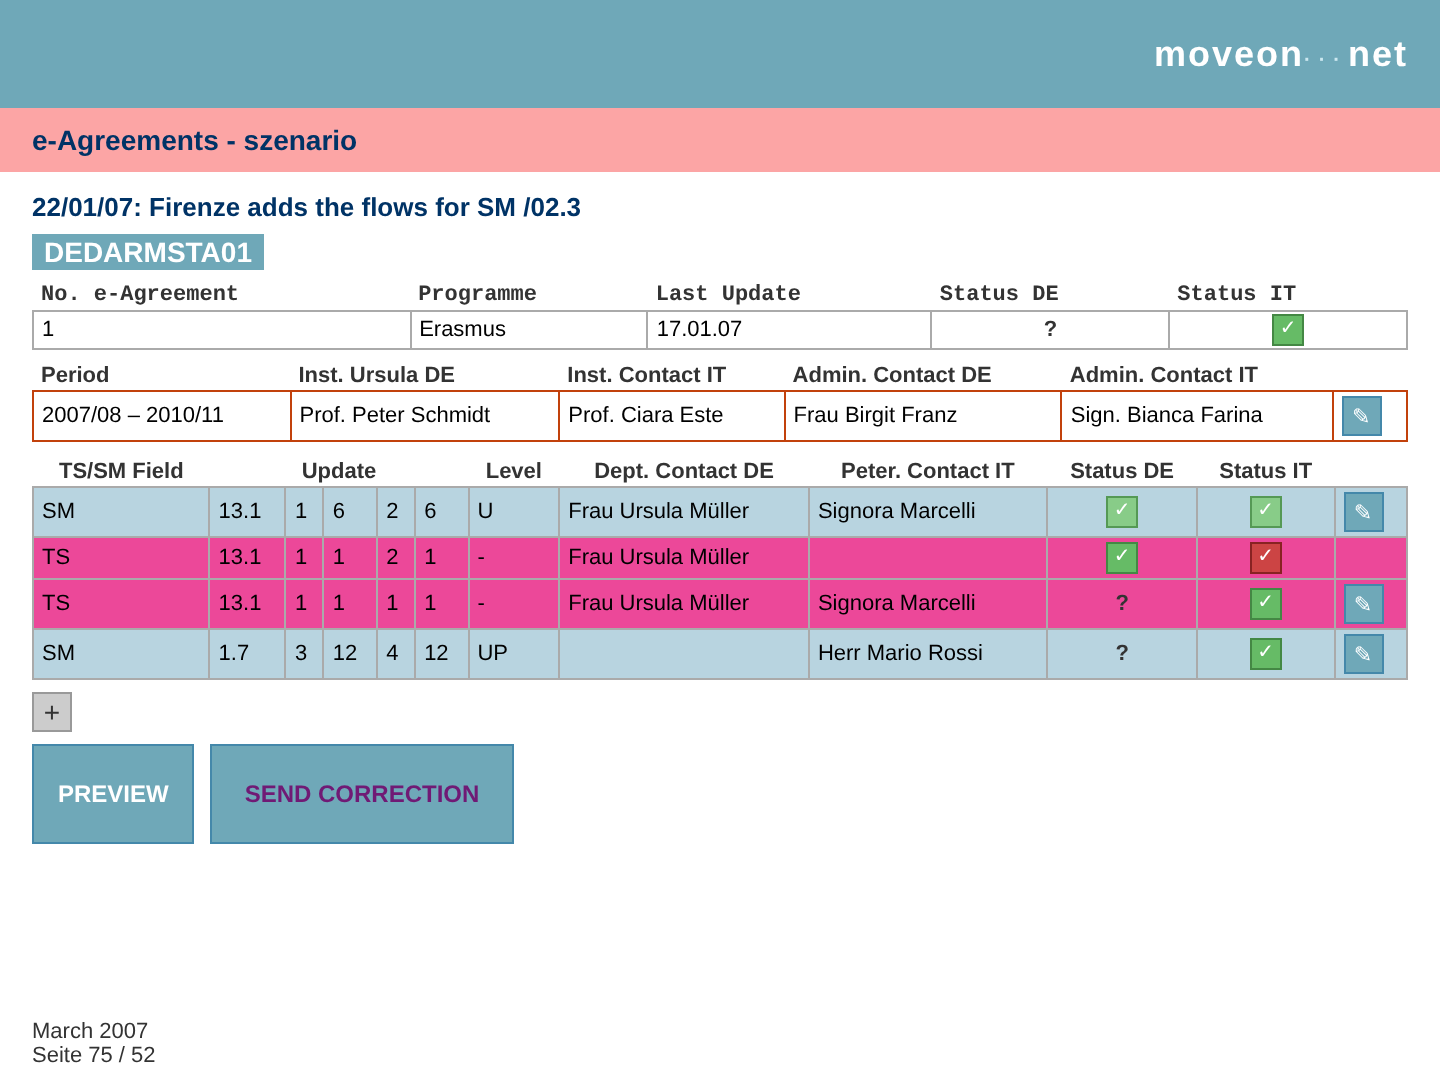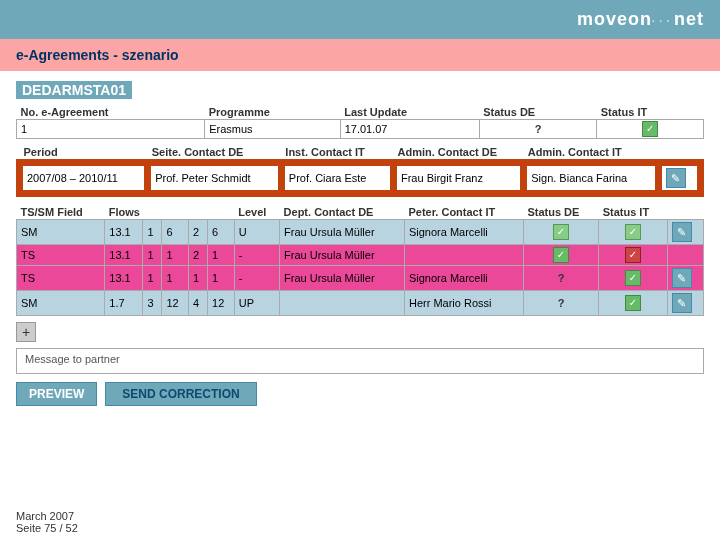--- a/index.html
+++ b/index.html
@@ -7,21 +7,21 @@
       font-family: Arial, sans-serif;
       font-size: 12px;
       background: #fff;
       width: 720px;
       height: 540px;
       overflow: hidden;
       position: relative;
     }
     .header-bar {
       background: #6fa8b8;
-      height: 39px;
+      height: 54px;
       display: flex;
       align-items: center;
       justify-content: flex-end;
       padding-right: 16px;
     }
     .logo {
       color: #fff;
       font-size: 18px;
       font-weight: bold;
       letter-spacing: 1px;
@@ -60,20 +60,21 @@
       width: 100%;
       border-collapse: collapse;
       margin-bottom: 6px;
     }
     .info-table th {
       text-align: left;
       font-weight: bold;
       font-size: 11px;
       color: #333;
       padding: 1px 4px;
+      font-family: Liberation Mono, monospace;
     }
     .info-table td {
       font-size: 11px;
       padding: 1px 4px;
       border: 1px solid #aaa;
       background: #fff;
     }
     .question-mark {
       font-size: 18px;
       font-weight: bold;
@@ -110,42 +111,42 @@
     .contact-table th {
       text-align: left;
       font-weight: bold;
       font-size: 11px;
       padding: 1px 4px;
       color: #333;
     }
     .contact-table td {
       font-size: 11px;
       padding: 2px 4px;
-      border: 7px solid #c2410c;
+      border: 1px solid #c2410c;
       background: #fff;
     }
     .edit-btn {
       background: #6fa8b8;
       border: 1px solid #4488aa;
       color: #fff;
       cursor: pointer;
       width: 20px;
       height: 20px;
       display: flex;
       align-items: center;
       justify-content: center;
       font-size: 11px;
     }
     .main-data-table {
       width: 100%;
       border-collapse: collapse;
       margin-bottom: 6px;
     }
     .main-data-table th {
-      text-align: left;
+      text-align: center;
       font-weight: bold;
       font-size: 11px;
       padding: 1px 4px;
       color: #333;
     }
     .main-data-table td {
       font-size: 11px;
       padding: 2px 4px;
       border: 1px solid #aaa;
     }
@@ -183,28 +184,28 @@
     }
     .button-row {
       display: flex;
       gap: 8px;
       margin-bottom: 8px;
     }
     .btn-preview {
       background: #6fa8b8;
       color: #fff;
       border: 1px solid #4488aa;
-      padding: 4px 12px;
+      padding: 17px 12px;
       cursor: pointer;
       font-size: 12px;
       font-weight: bold;
     }
     .btn-correction {
       background: #6fa8b8;
-      color: #0c4a6e;
+      color: #701a75;
       border: 1px solid #4488aa;
       padding: 4px 16px;
       cursor: pointer;
       font-size: 12px;
       font-weight: bold;
     }
     .footer {
       position: absolute;
       bottom: 6px;
       left: 16px;
@@ -226,20 +227,21 @@
   </span>
 </div>
 
 <div class="page-title-bar">
   <span>e-Agreements - szenario</span>
 </div>
 
 <div class="content">
 
   
+  <div class="scenario-title">22/01/07: Firenze adds the flows for SM /02.3</div>
 
   
   <div class="agreement-id">DEDARMSTA01</div>
 
   
   <table class="info-table">
     <thead>
       <tr>
         <th>No. e-Agreement</th>
         <th>Programme</th>
@@ -259,21 +261,21 @@
         </td>
       </tr>
     </tbody>
   </table>
 
   
   <table class="contact-table">
     <thead>
       <tr>
         <th>Period</th>
-        <th>Seite. Contact DE</th>
+        <th>Inst. Ursula DE</th>
         <th>Inst. Contact IT</th>
         <th>Admin. Contact DE</th>
         <th>Admin. Contact IT</th>
         <th></th>
       </tr>
     </thead>
     <tbody>
       <tr>
         <td>2007/08 – 2010/11</td>
         <td>Prof. Peter Schmidt</td>
@@ -285,21 +287,21 @@
         </td>
       </tr>
     </tbody>
   </table>
 
   
   <table class="main-data-table">
     <thead>
       <tr>
         <th>TS/SM Field</th>
-        <th colspan="5">Flows</th>
+        <th colspan="5">Update</th>
         <th>Level</th>
         <th>Dept. Contact DE</th>
         <th>Peter. Contact IT</th>
         <th>Status DE</th>
         <th>Status IT</th>
         <th></th>
       </tr>
     </thead>
     <tbody>
 
@@ -382,23 +384,20 @@
       </tr>
     </tbody>
   </table>
 
   
   <div style="margin-bottom:6px;">
     <button class="add-btn">+</button>
   </div>
 
   
-  <div class="message-box">
-    <span>Message to partner</span>
-  </div>
 
   
   <div class="button-row">
     <button class="btn-preview">PREVIEW</button>
     <button class="btn-correction">SEND CORRECTION</button>
   </div>
 
 </div>
 
 <div class="footer">

